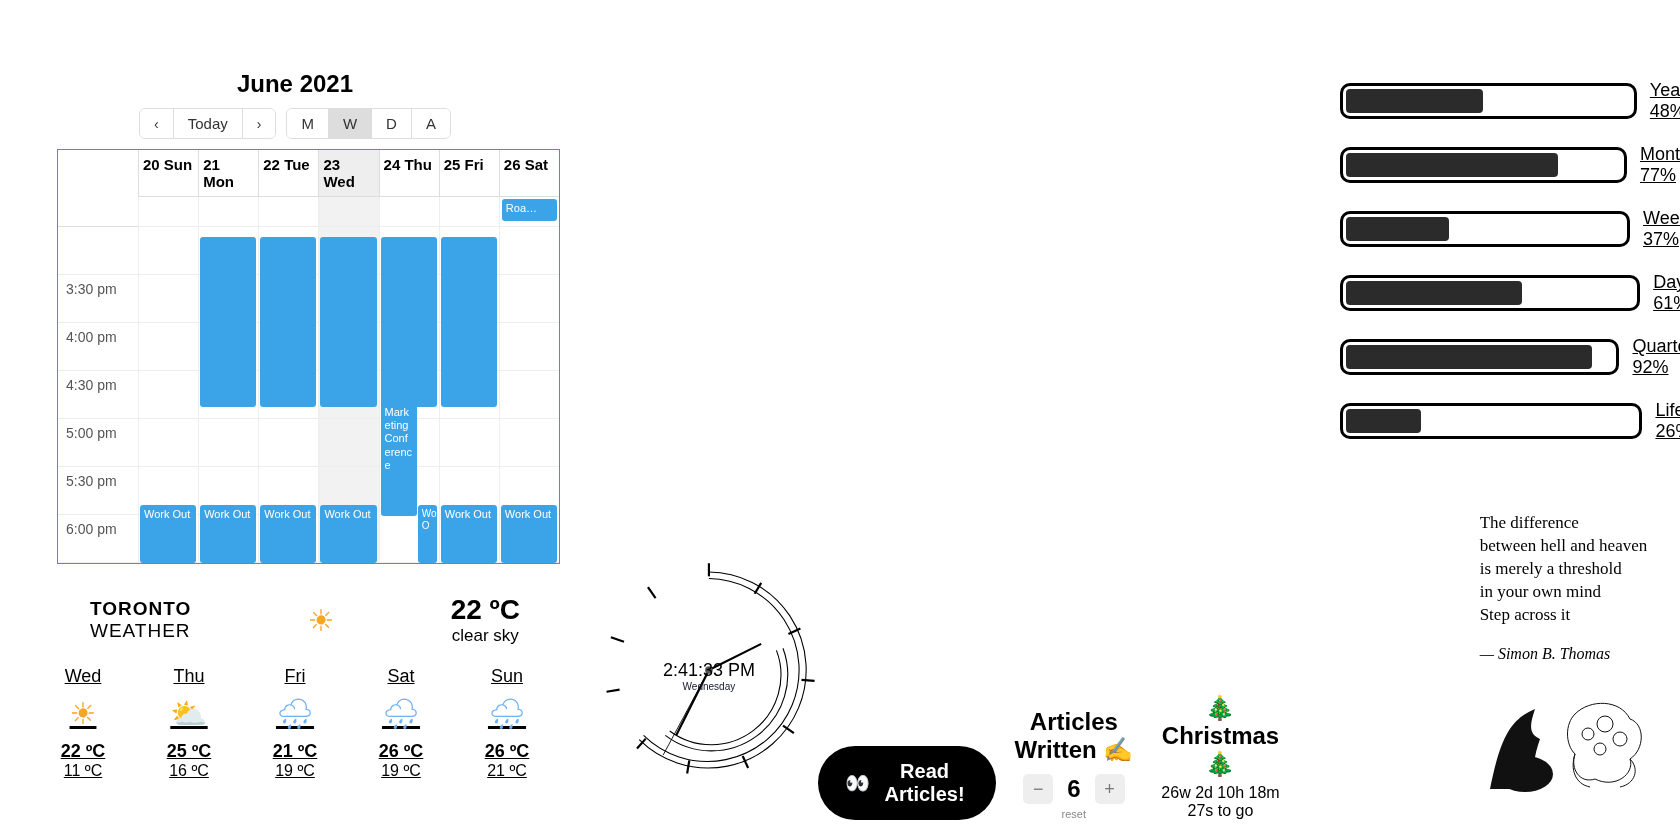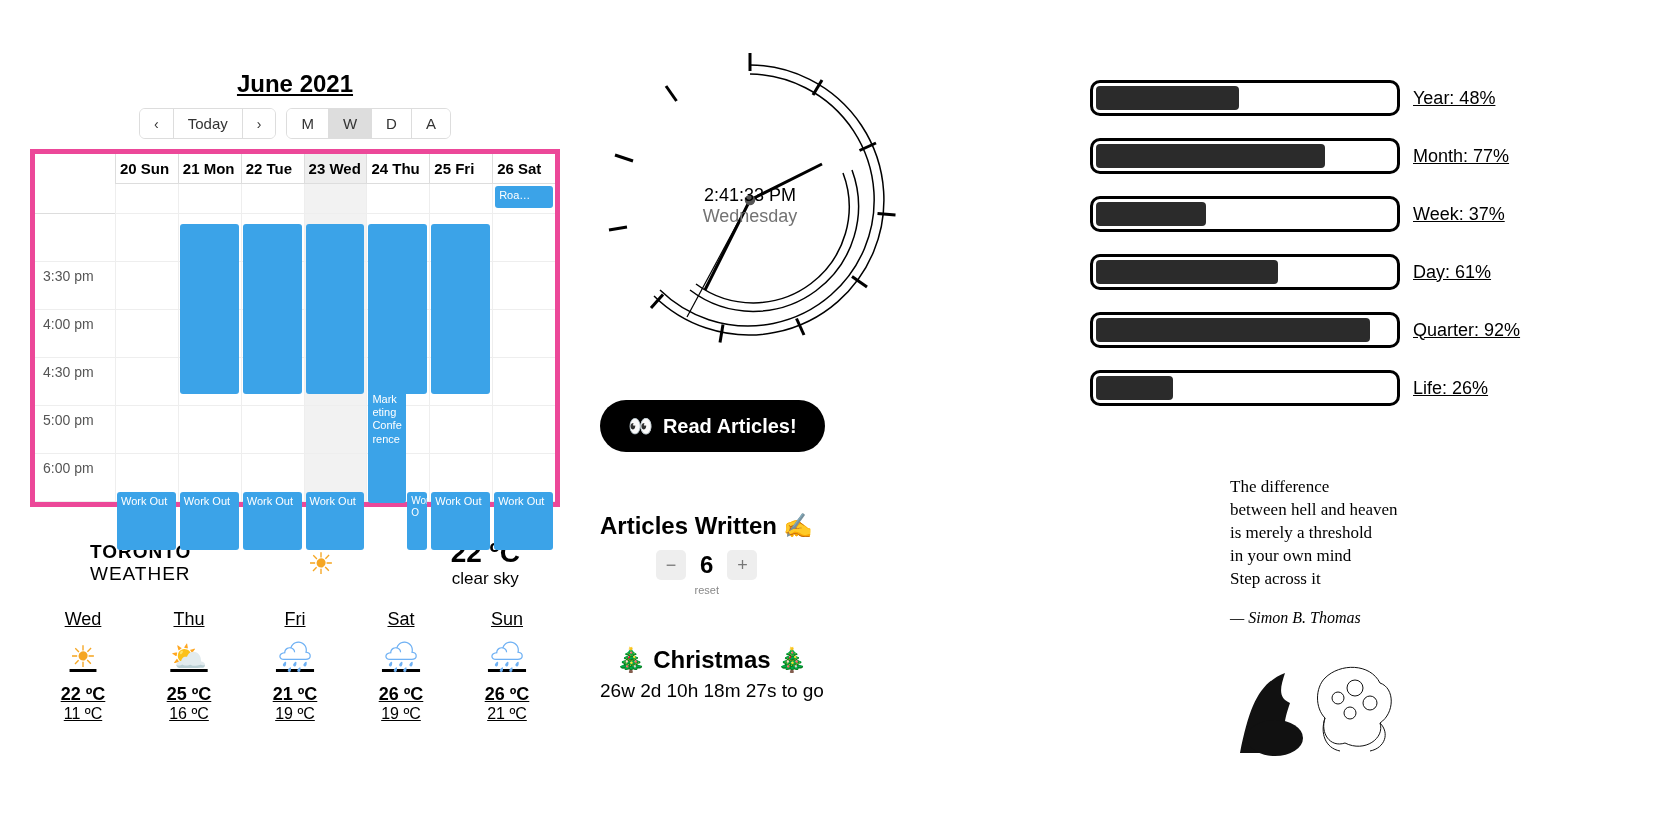--- a/index.html
+++ b/index.html
@@ -7,37 +7,37 @@
     font-family: -apple-system, BlinkMacSystemFont, "Segoe UI", Helvetica, Arial, sans-serif;
     background: #fff;
     color: #000;
     width: 1680px;
     height: 840px;
     overflow: hidden;
     display: flex;
   }
   .col { flex: 1; position: relative; padding: 20px; }
   .col1 { flex: 0 0 580px; padding-left: 30px; }
-  .col2 { flex: 0 0 480px; display: flex; flex-direction: column; align-items: flex-start; }
+  .col2 { flex: 0 0 480px; display: flex; align-items: flex-end; }
   .col3 { flex: 1; padding-left: 30px; }
 
   
-  .cal-header { text-align: center; text-decoration: underline; }
+  .cal-header { text-align: center; }
   .cal-title { font-size: 24px; font-weight: 700; margin-top: 50px; margin-bottom: 10px; }
   .cal-controls { display: inline-flex; gap: 10px; margin-bottom: 10px; }
   .ctrl-group { display: inline-flex; border: 1px solid #ddd; border-radius: 6px; overflow: hidden; }
   .ctrl-btn {
     background: #fff; border: none; border-right: 1px solid #ddd;
     padding: 6px 14px; font-size: 15px; cursor: pointer; color: #333;
   }
   .ctrl-btn:last-child { border-right: none; }
   .ctrl-btn.active { background: #ddd; }
   .ctrl-btn.chev { font-size: 14px; }
 
-  .cal-grid { border: 5px solid #ec4899; font-size: 14px; position: relative; }
+  .cal-grid { border: 1px solid #ec4899; font-size: 14px; position: relative; margin-left: 27px; }
   .cal-dayrow { display: flex; }
   .cal-timecol { flex: 0 0 80px; }
   .cal-daycell {
     flex: 1; border-left: 1px solid #ddd; border-bottom: 1px solid #ddd;
     padding: 6px 4px; font-weight: 700; font-size: 15px;
     position: relative; min-height: 30px;
     text-align:left;
   }
   .cal-daycell.today { background: #eee; }
   .cal-timecell { flex: 0 0 80px; border-bottom: 1px solid #eee; padding: 6px 8px; color:#555; font-size:14px; }
@@ -70,41 +70,41 @@
   .wday .lo { font-size:16px; }
 
   .sun { color:#f5a623; }
   .cloud { color:#6fb1f4; }
 
   
   .clock-wrap { position:relative; width:300px; height:300px; margin-top:30px;}
   .clock-svg { width:100%; height:100%; }
   .clock-text { position:absolute; top:52%; left:50%; transform:translate(-50%,-50%); text-align:center; pointer-events:none;}
   .clock-text .t { font-size:18px; }
-  .clock-text .d { font-size:18px; color:#737373; }
+  .clock-text .d { font-size:10px; color:#0f172a; }
 
   .pill-btn {
     margin-top: 50px; background:#000; color:#fff; border:none;
     border-radius: 999px; padding: 14px 28px; font-size:20px; font-weight:600;
     display:inline-flex; align-items:center; gap:10px; cursor:pointer;
   }
 
   .counter-block { margin-top: 60px; text-align:center; }
   .counter-title { font-size:24px; font-weight:800; }
   .counter-row { display:inline-flex; align-items:center; gap:8px; margin-top:10px;}
   .counter-btn {
     width:30px; height:30px; border-radius:5px; background:#eee; border:none;
     font-size:18px; color:#777; cursor:pointer;
   }
   .counter-val { font-size:24px; font-weight:800; padding:0 6px;}
   .counter-reset { font-size:11px; color:#888; margin-top:4px;}
 
   .countdown { margin-top: 50px; text-align:center; }
   .countdown .cd-title { font-size:24px; font-weight:800; }
-  .countdown .cd-sub { font-size:19px; margin-top:6px; }
+  .countdown .cd-sub { font-size:16px; margin-top:6px; }
 
   
   .bars { margin-top: 60px; }
   .bar-row { display:flex; align-items:center; gap:13px; margin-bottom:22px;text-decoration:underline; }
   .bar-outer {
     width: 310px; height: 36px; border:3px solid #000; border-radius: 10px;
     padding:3px;
   }
   .bar-inner { height:100%; background:#2b2b2b; border-radius:4px; }
   .bar-label { font-size:18px; }
@@ -201,20 +201,30 @@
           <div class="cal-slot"></div>
           <div class="cal-slot"></div>
           <div class="cal-slot"></div>
           <div class="cal-slot today"></div>
           <div class="cal-slot"></div>
           <div class="cal-slot"></div>
           <div class="cal-slot"></div>
         </div>
       <div class="cal-row">
           <div class="cal-timecell">5:00 pm</div>
+          <div class="cal-slot"></div>
+          <div class="cal-slot"></div>
+          <div class="cal-slot"></div>
+          <div class="cal-slot today"></div>
+          <div class="cal-slot"></div>
+          <div class="cal-slot"></div>
+          <div class="cal-slot"></div>
+        </div>
+      <div class="cal-row">
+          <div class="cal-timecell">5:30 pm</div>
           <div class="cal-slot"></div>
           <div class="cal-slot"></div>
           <div class="cal-slot"></div>
           <div class="cal-slot today"></div>
           <div class="cal-slot"></div>
           <div class="cal-slot"></div>
           <div class="cal-slot"></div>
         </div>
       <div class="cal-row">
           <div class="cal-timecell">6:00 pm</div>

